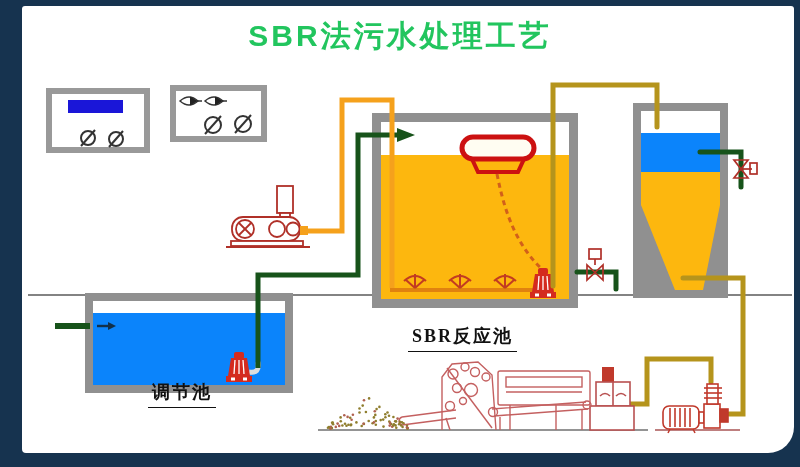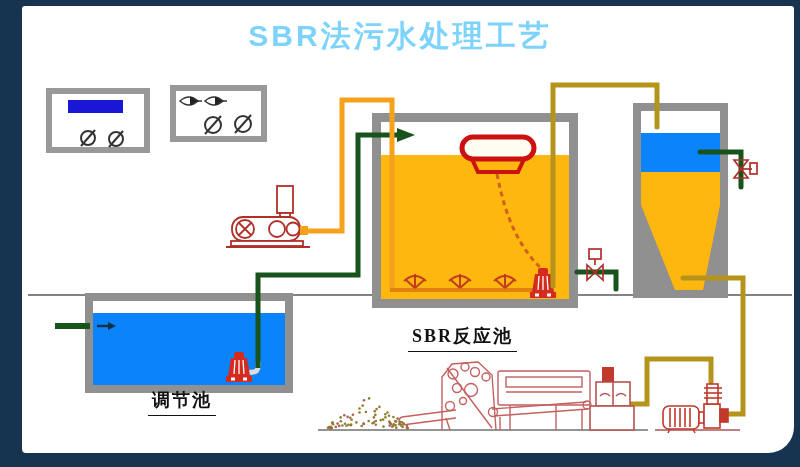--- a/index.html
+++ b/index.html
@@ -4,23 +4,23 @@
 <style>
   html,body{margin:0;padding:0;background:#dfe3e8;}
   #stage{position:relative;width:800px;height:467px;background:#16334F;overflow:hidden;
          font-family:"Liberation Sans", sans-serif;}
   #canvas{position:absolute;left:22px;top:6px;width:772px;height:447px;background:#ffffff;
           border-radius:3px 3px 26px 4px;}
   #art{position:absolute;left:0;top:0;width:800px;height:467px;}
   .label{position:absolute;color:#111;font-family:"Liberation Serif", serif;font-weight:600;
          white-space:nowrap;}
   .title{left:0;top:16px;width:800px;text-align:center;font-size:30px;font-weight:bold;
-         letter-spacing:3px;color:#7dd3fc;font-family:"Liberation Sans", sans-serif;}
+         letter-spacing:3px;color:#22c55e;font-family:"Liberation Sans", sans-serif;}
   .tank-label{font-size:18px;border-bottom:1px solid #111;padding:0 4px 3px 4px;letter-spacing:2px;}
-  #lbl-reg{left:148px;top:388px;}
+  #lbl-reg{left:148px;top:380px;}
   #lbl-sbr{left:408px;top:324px;}
   #lbl-thk{left:628px;top:328px;}
 </style>
 </head>
 <body>
 
 <div id="stage">
   <div id="canvas"></div>
 
   <svg id="art" viewBox="0 0 800 467" xmlns="http://www.w3.org/2000/svg">

